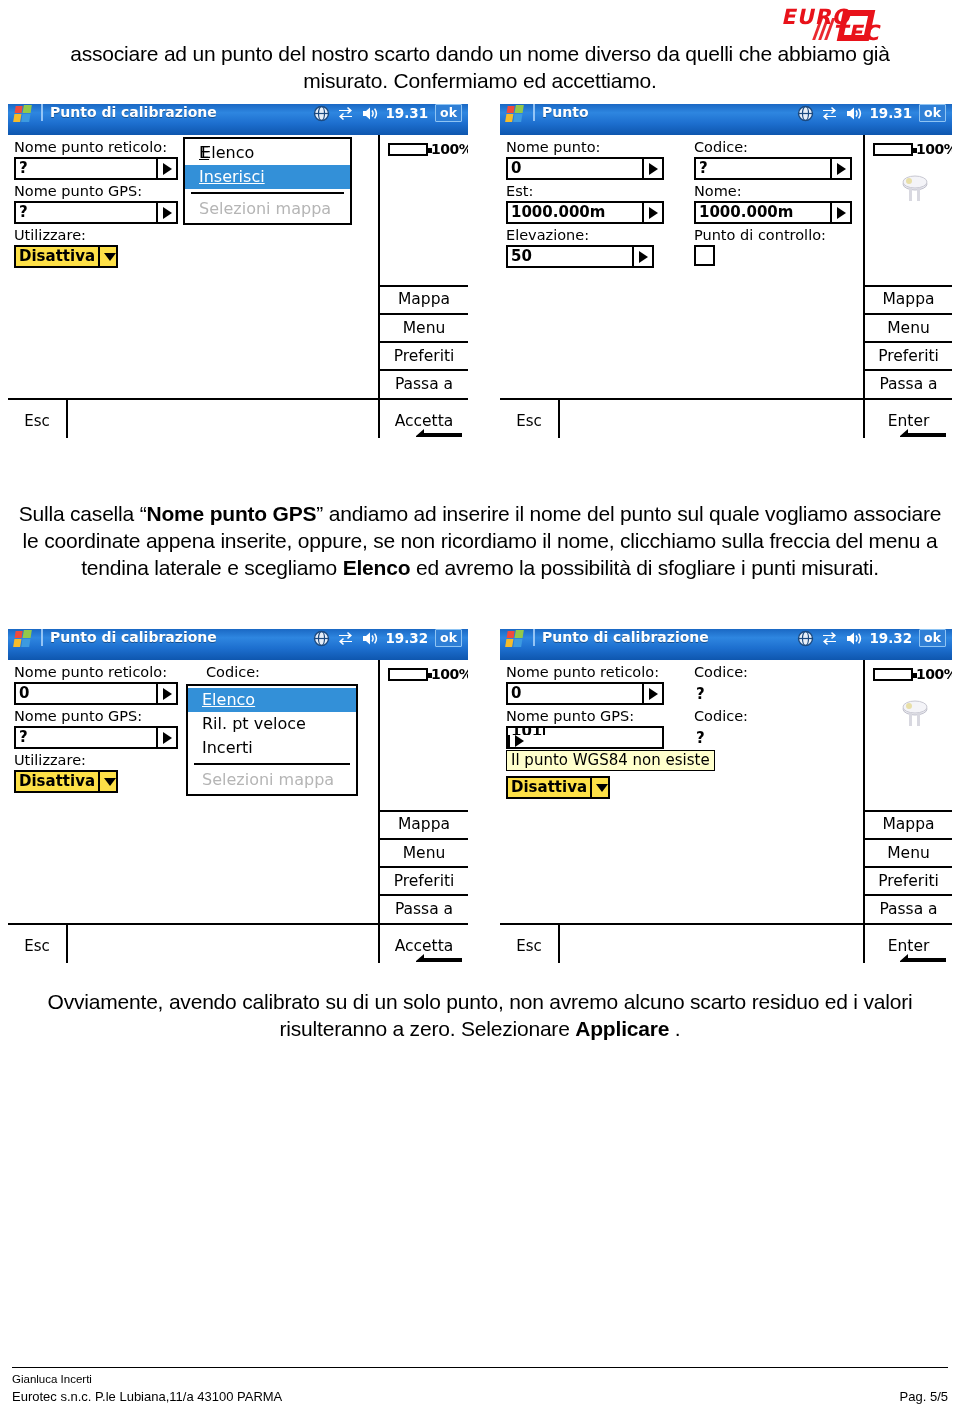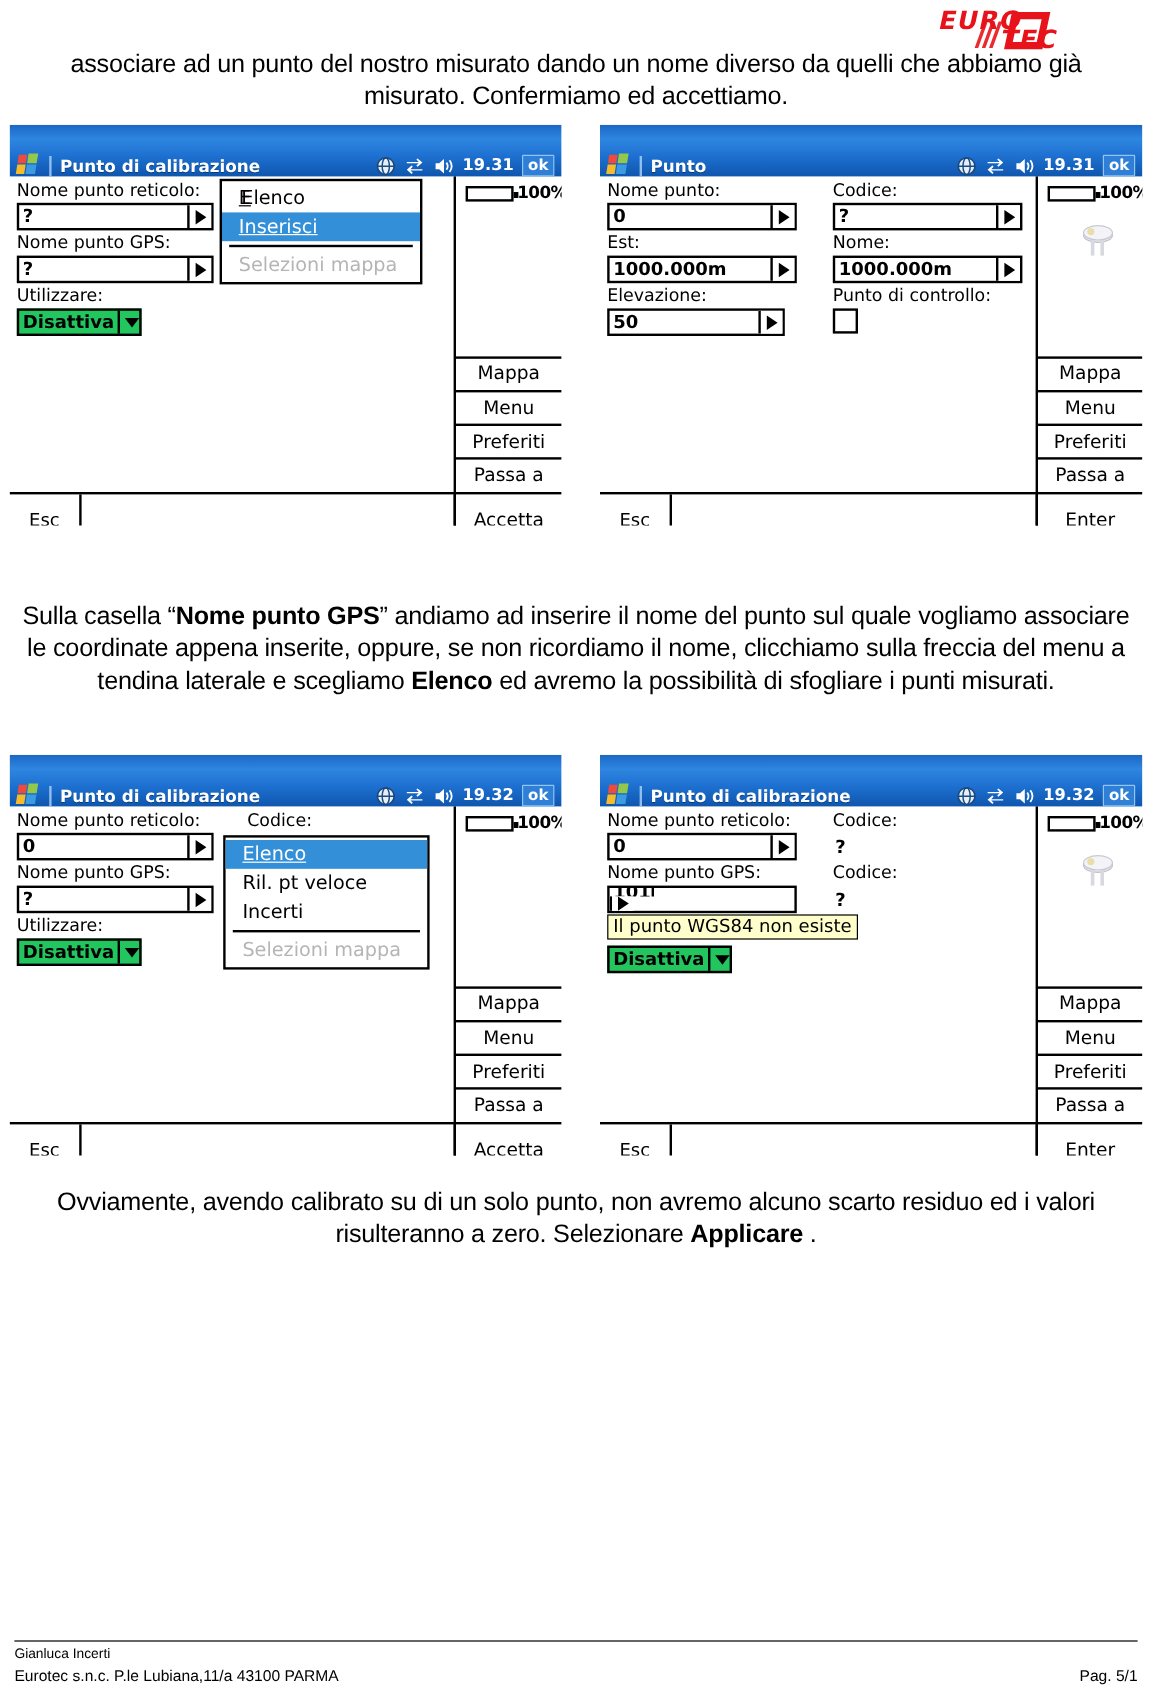--- a/index.html
+++ b/index.html
@@ -27,23 +27,23 @@
   .para b { font-weight:bold; }
 
   
   .pda {
     position:absolute;
     background:#ffffff;
     font-family:"DejaVu Sans", sans-serif;
     overflow:hidden;
   }
   .pda-title {
-    height:43px;
+    height:31px;
     background:linear-gradient(to bottom,#1a68c4 0%, #2e86e0 28%, #1d6fcf 62%, #0e56ae 100%);
-    display:flex; align-items:flex-end;
+    display:flex; align-items:flex-start;
     padding:0 4px 0 3px;
     color:#fff;
   }
   .start-flag { width:26px; height:20px; flex:none; margin-right:3px; position:relative; }
   .start-flag svg { display:block; }
   .title-sep { width:2px; height:17px; background:#b8dcff; margin:0 7px 0 1px; flex:none; opacity:.75;}
   .title-text {
     font-size:14px; font-weight:bold; letter-spacing:0px;
     white-space:nowrap; text-shadow:0 1px 0 rgba(0,0,0,.35);
   }
@@ -81,21 +81,21 @@
     display:block; width:0;height:0;
     border-top:6px solid transparent; border-bottom:6px solid transparent;
     border-left:9px solid #000;
   }
   .field.caret .val::after{
     content:""; display:inline-block; width:2px; height:15px; background:#000; margin-left:1px;
   }
 
   .combo {
     position:absolute; display:flex; align-items:stretch;
-    border:2px solid #000; background:#22c55e; height:23px;
+    border:2px solid #000; background:#fde047; height:23px;
   }
   .combo .val { font-size:15px; font-weight:bold; padding:0 3px; display:flex; align-items:center; line-height:1;}
   .combo .arw { width:22px; border-left:2px solid #000; display:flex; align-items:center; justify-content:center; flex:none;}
   .combo .arw i { width:0;height:0; border-left:6px solid transparent; border-right:6px solid transparent; border-top:8px solid #000;}
 
   .chkbox { position:absolute; width:21px; height:21px; border:2px solid #000; background:#fff; }
 
   .plaintext { position:absolute; font-size:15px; font-weight:bold; line-height:16px; }
 
   
@@ -164,21 +164,21 @@
     <rect x="92" y="11" width="26" height="25" fill="none" stroke="#e8121a" stroke-width="6" transform="skewX(-12)"></rect>
     <g fill="#e8121a" opacity="0.9">
       <rect x="70" y="16" width="3" height="22" transform="skewX(-20)"></rect>
       <rect x="76" y="16" width="3" height="22" transform="skewX(-20)"></rect>
       <rect x="82" y="16" width="3" height="22" transform="skewX(-20)"></rect>
     </g>
   </svg>
 </div>
 
 <div class="para" id="para-top" style="top:40px;">
-  <span>associare ad un punto del nostro misurato dando un nome diverso da quelli che abbiamo già</span><br>
+  <span>associare ad un punto del nostro scarto dando un nome diverso da quelli che abbiamo già</span><br>
   <span>misurato. Confermiamo ed accettiamo.</span>
 </div>
 
 <div class="pda" id="w1" style="left:8px; top:104px; width:460px; height:334px;">
 
   <div class="pda-title">
     <span class="start-flag">
       <svg width="26" height="20" viewBox="0 0 26 20">
         <g transform="skewX(-9)">
           <rect x="5" y="2" width="7" height="7" fill="#f04a3c"></rect>
@@ -610,14 +610,14 @@
 </div>
 
 <div class="para" id="para-bot" style="top:988px;">
   <span>Ovviamente, avendo calibrato su di un solo punto, non avremo alcuno scarto residuo ed i valori risulteranno a zero.  Selezionare </span><b>Applicare</b><span> .</span>
 </div>
 
 <div class="footer" style="left:12px; right:12px; height:48px;">
   <div class="line"></div>
   <div class="f1">Gianluca Incerti</div>
   <div class="f2">Eurotec s.n.c. P.le Lubiana,11/a 43100 PARMA</div>
-  <div class="fp">Pag. 5/1</div>
+  <div class="fp">Pag. 5/5</div>
 </div>
 
 </body></html>

